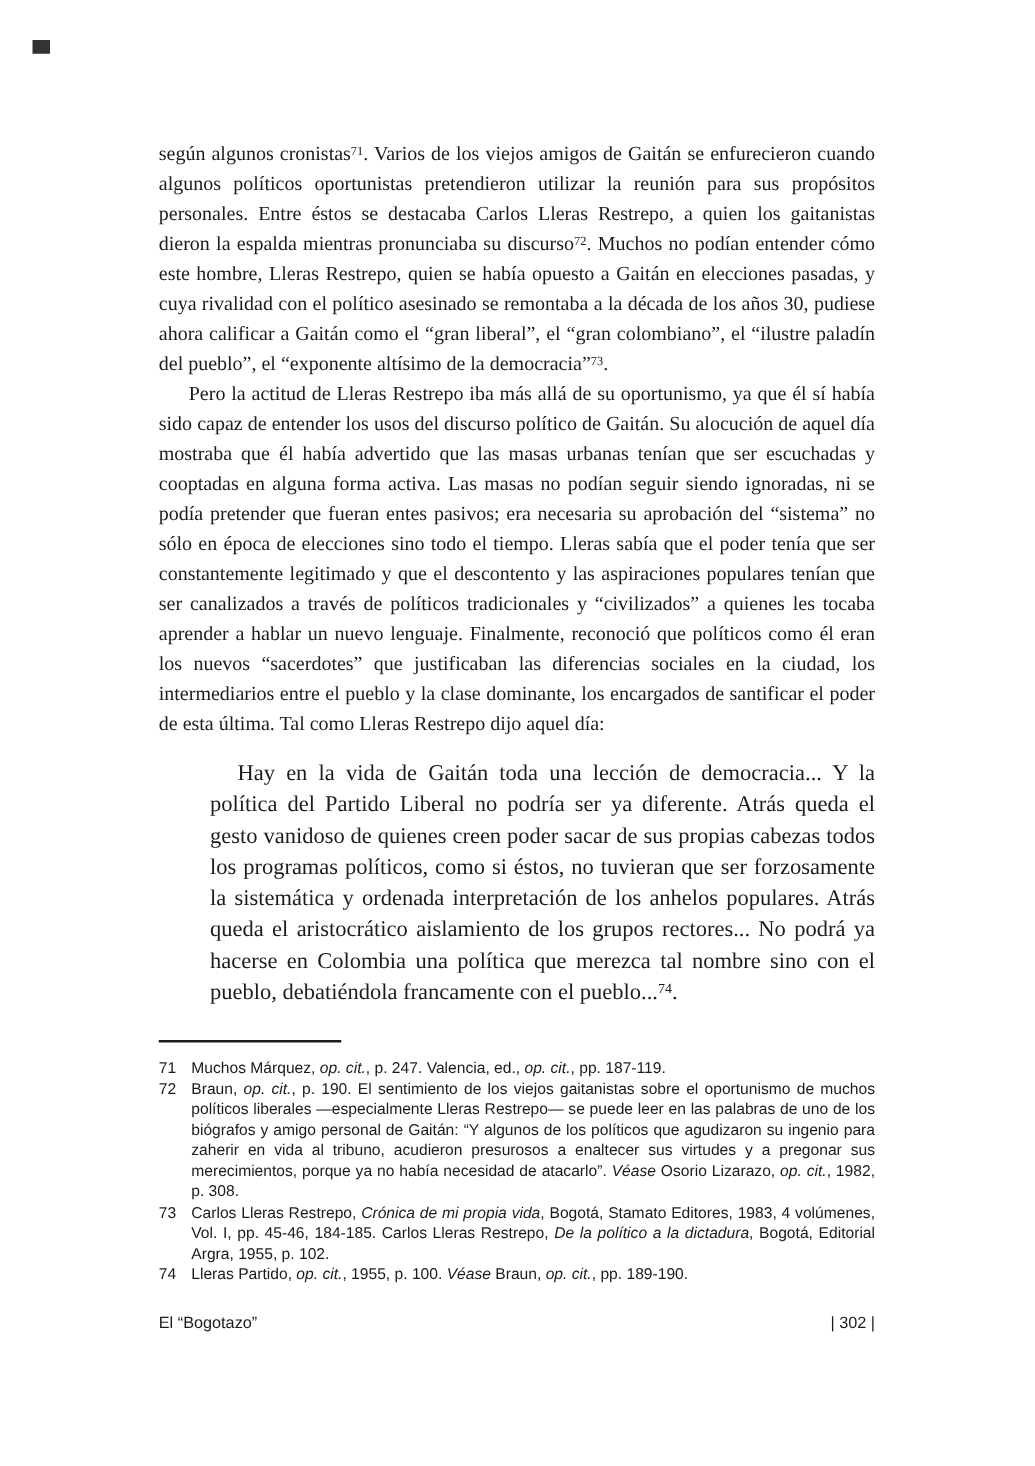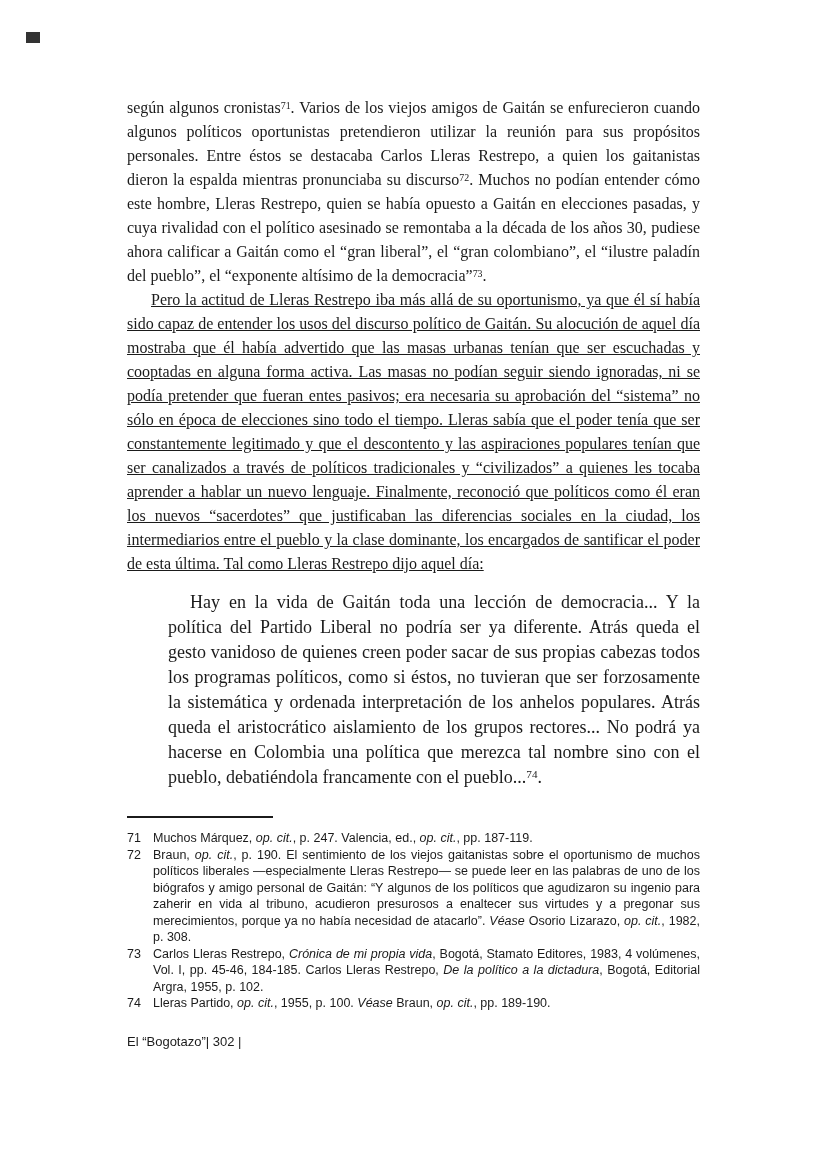--- a/index.html
+++ b/index.html
@@ -21,31 +21,30 @@
     left: 26px;
     top: 32px;
     width: 14px;
     height: 11px;
     background: #333333;
   }
   .content {
     position: absolute;
     left: 127px;
     right: 128px;
-    top: 96px;
+    top: 112px;
   }
   .para {
     margin: 0;
     font-size: 16px;
     line-height: 24px;
     text-align: justify;
   }
   .para.indented {
     text-indent: 24px;
-    text-decoration: underline;
   }
   .quote {
     margin: 14px 0 14px 41px;
     font-size: 18px;
     line-height: 25px;
     text-align: justify;
     text-indent: 22px;
   }
   sup.fnref {
     font-size: 0.62em;
@@ -75,20 +74,21 @@
   .fn-text {
     flex: 1;
     text-align: justify;
   }
   .fn-text em, .fn-text .it {
     font-style: italic;
   }
   .page-footer {
     margin-top: 22px;
     display: flex;
+    justify-content: space-between;
     align-items: baseline;
     font-family: "Liberation Sans", "DejaVu Sans", sans-serif;
     font-size: 13px;
     color: #1b1b1b;
   }
 </style>
 </head>
 <body>
 
 <div class="page">

